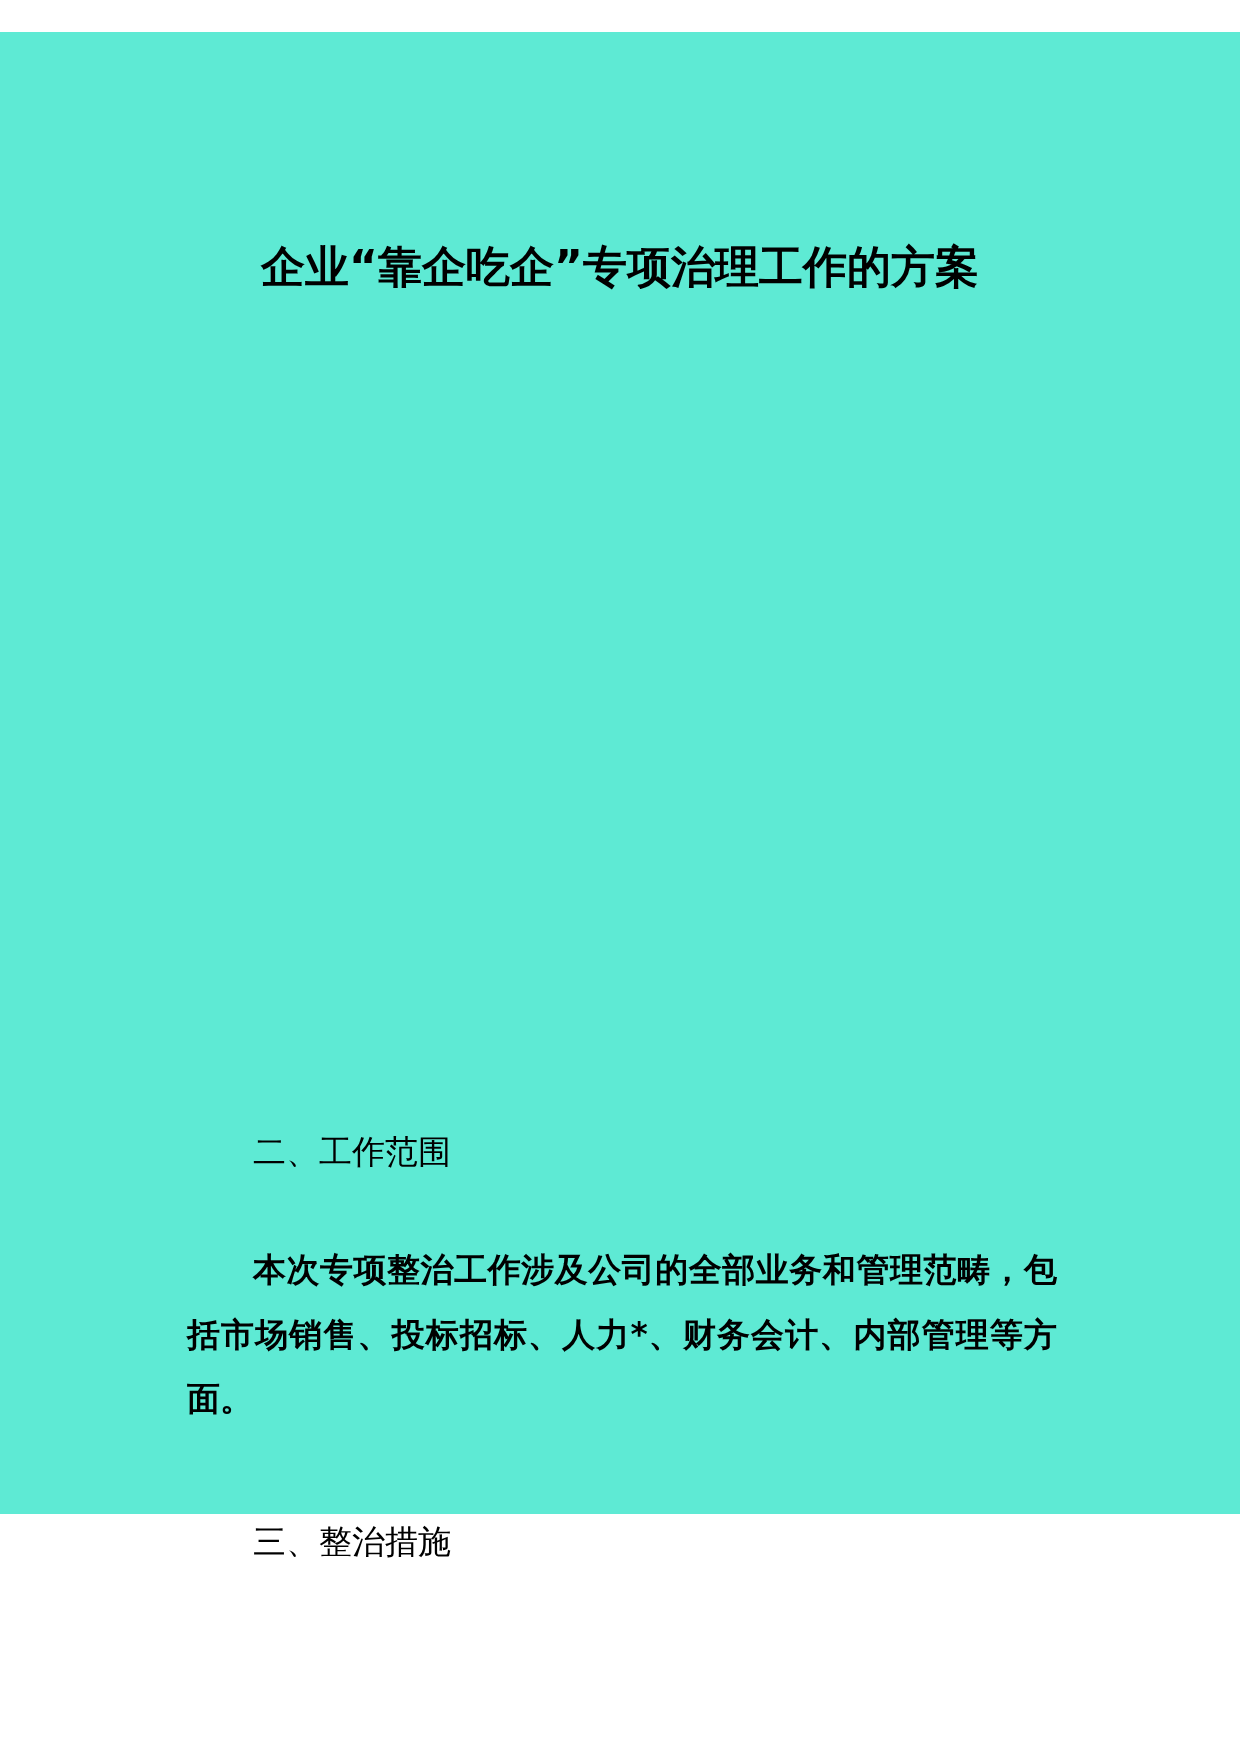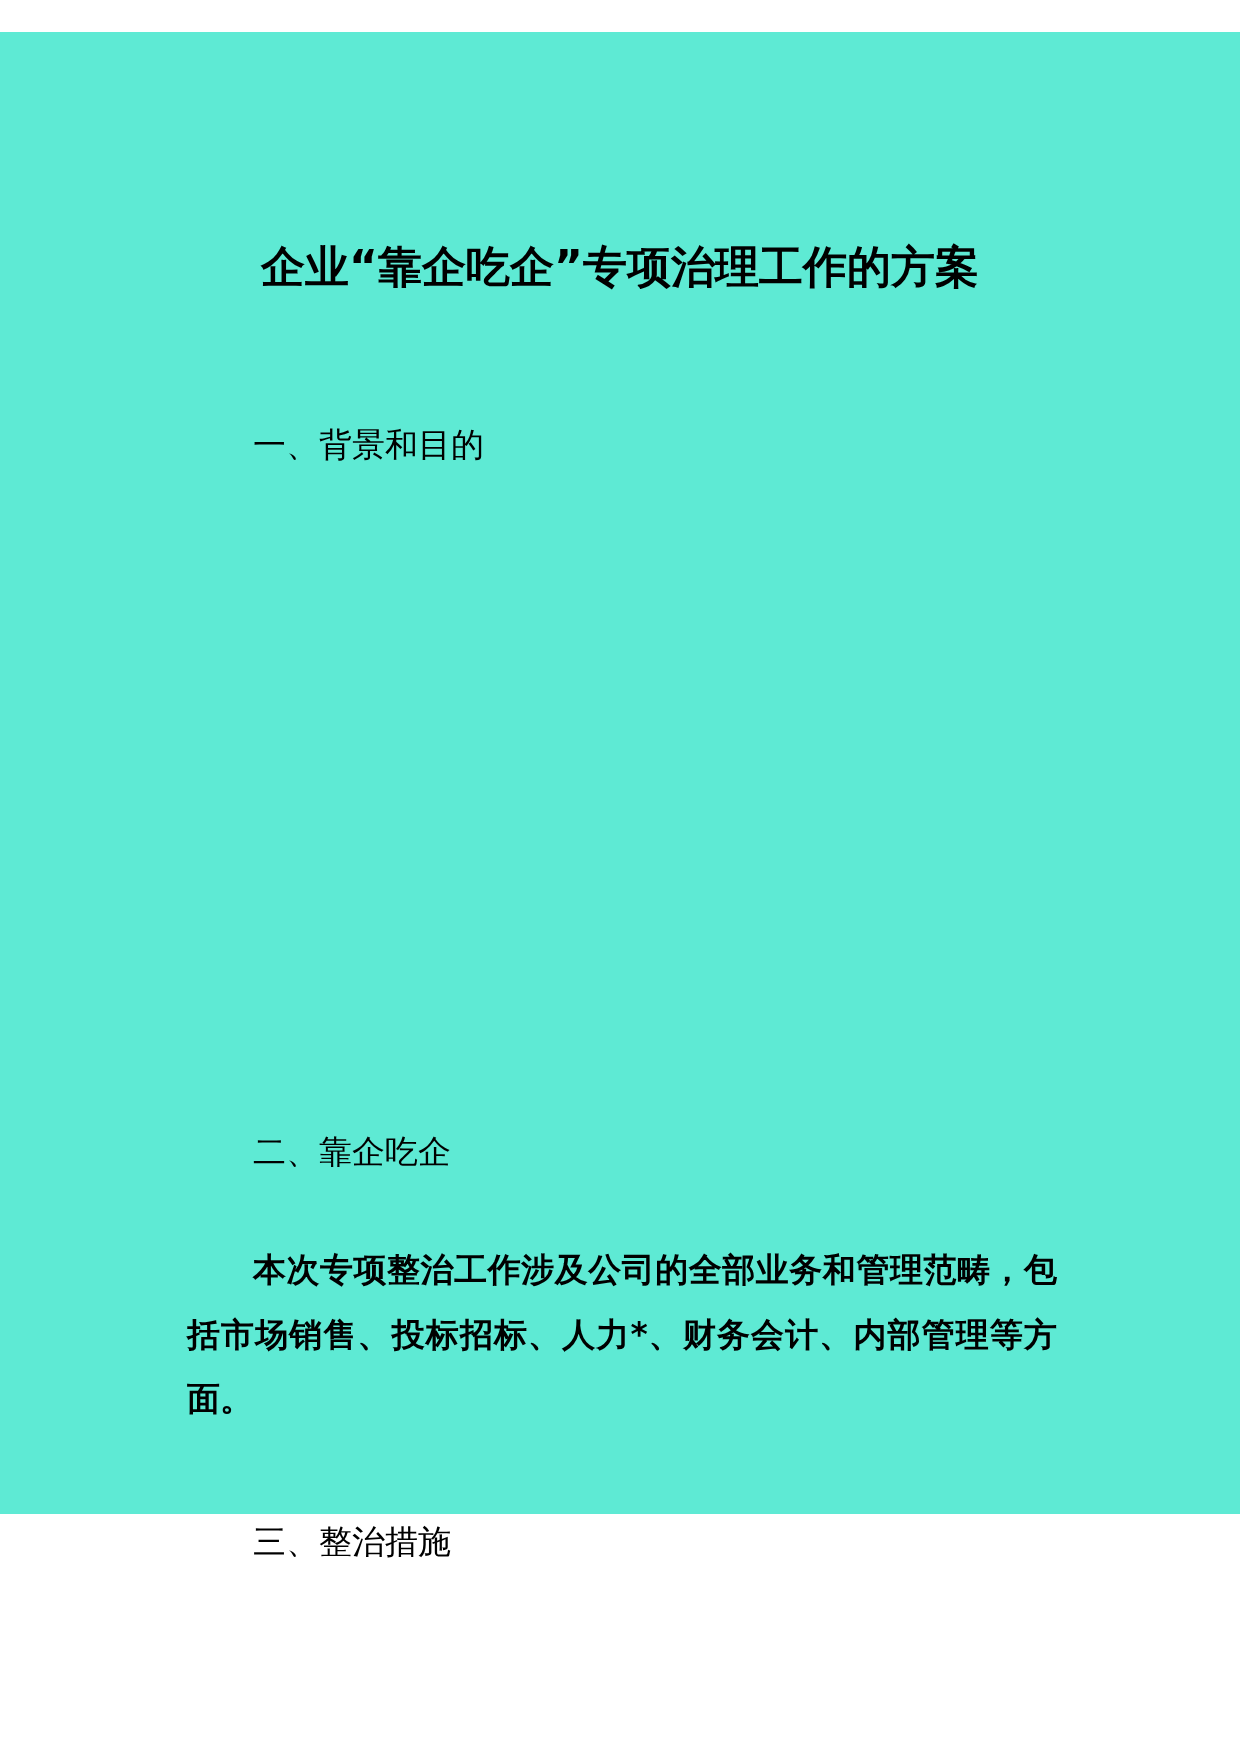--- a/index.html
+++ b/index.html
@@ -58,19 +58,18 @@
   #h2 { top: 1098px; }
   #p2 { top: 1206px; font-weight: bold; }
   #h3 { top: 1488px; }
 </style>
 </head>
 <body>
 
 <div class="page">
   <div class="title" id="title">企业“靠企吃企”专项治理工作的方案</div>
 
-  <div class="heading" id="h1">一、背景和目的</div>
 
-  <div class="heading" id="h2">二、靠企吃企</div>
+  <div class="heading" id="h2">二、工作范围</div>
   <div class="para" id="p2">本次专项整治工作涉及公司的全部业务和管理范畴，包括市场销售、投标招标、人力*、财务会计、内部管理等方面。</div>
 
   <div class="heading" id="h3">三、整治措施</div>
 </div>
 
 </body></html>

